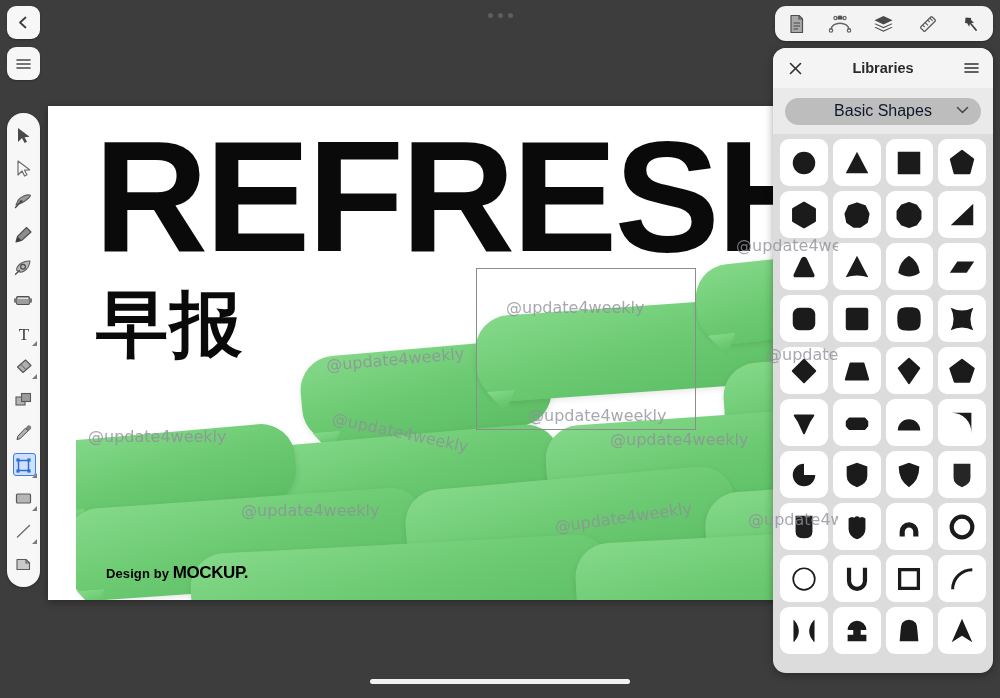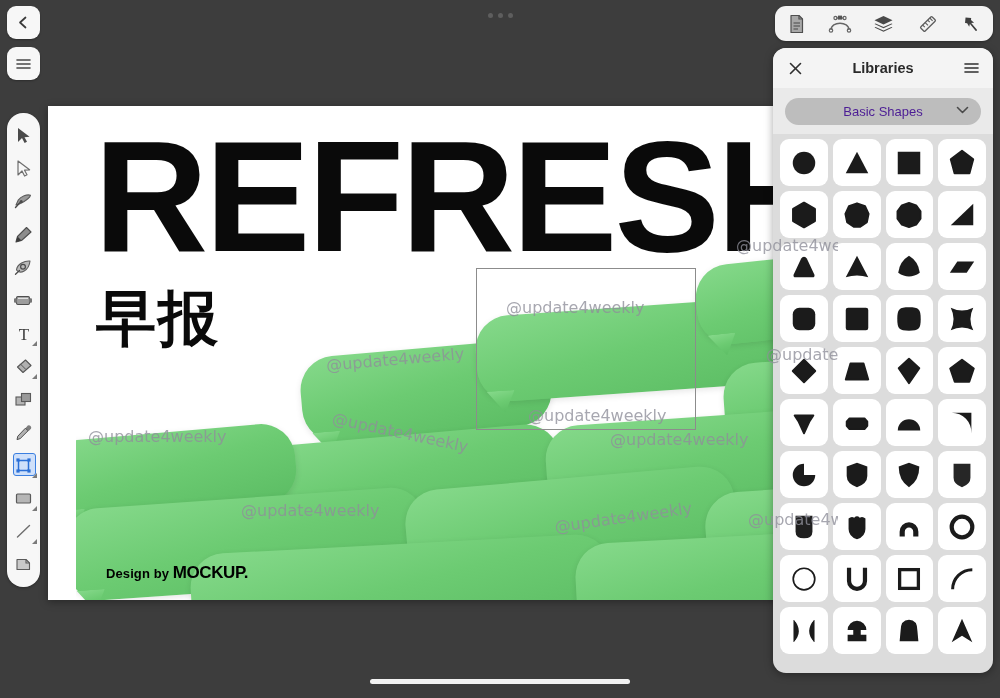--- a/index.html
+++ b/index.html
@@ -65,21 +65,21 @@
 
   .headline {
     position: absolute; left: 18px; top: -8px;
     font-family: "Liberation Sans", sans-serif;
     font-weight: 700; font-size: 158px; letter-spacing: -3px;
     color: #0a0a0a; white-space: nowrap; line-height: 1.25;
   }
   .subhead {
     position: absolute; left: 20px; top: 182px;
     font-family: "DejaVu Sans", sans-serif;
-    font-weight: 700; font-size: 60px; color: #0a0a0a;
+    font-weight: 700; font-size: 72px; color: #0a0a0a;
     line-height: 1; letter-spacing: 2px; white-space: nowrap;
   }
   .credit {
     position: absolute; left: 30px; bottom: 17px;
     font-size: 13px; font-weight: 700; color: #000000;
     letter-spacing: .1px; white-space: nowrap; z-index: 40;
   }
   .credit b { font-size: 17px; letter-spacing: -.4px; }
 
   
@@ -132,21 +132,21 @@
   }
   .lib-title {
     flex: 1; text-align: center; font-size: 14.5px; font-weight: 700; color: #2a2a2a;
   }
   .lib-head .hic { width: 20px; height: 20px; display:flex;align-items:center;justify-content:center; }
   .lib-sub { flex: 0 0 46px; background: #eaeaea; display:flex; align-items:center; justify-content:center; }
   .lib-select {
     width: 196px; height: 27px; border-radius: 14px; background: #bdbdbd;
     display: flex; align-items: center; justify-content: center; position: relative;
   }
-  .lib-select span { font-size: 13px; color: #4c1d95; font-weight: 400; }
+  .lib-select span { font-size: 16px; color: #0f172a; font-weight: 400; }
   .lib-select .chev { position: absolute; right: 12px; top: 8px; }
   .grid {
     flex: 1; padding: 5px 7px 8px 7px;
     display: grid; grid-template-columns: repeat(4, 1fr);
     gap: 5px; align-content: start; overflow: hidden;
   }
   .cell {
     background: #fff; border-radius: 9px;
     height: 47px; display: flex; align-items: center; justify-content: center;
   }

